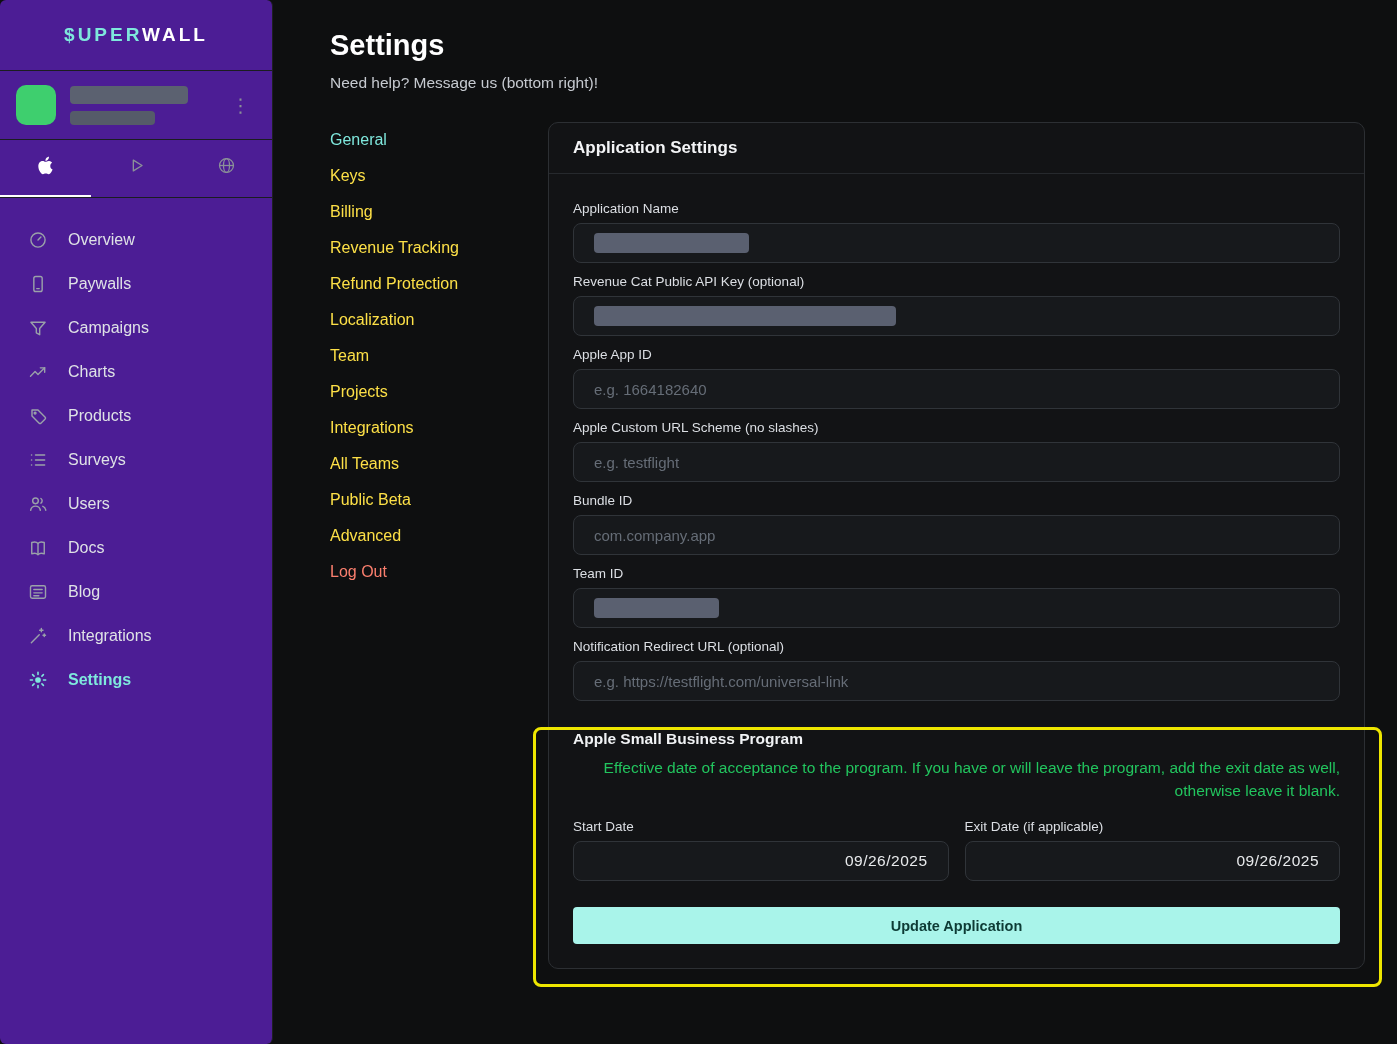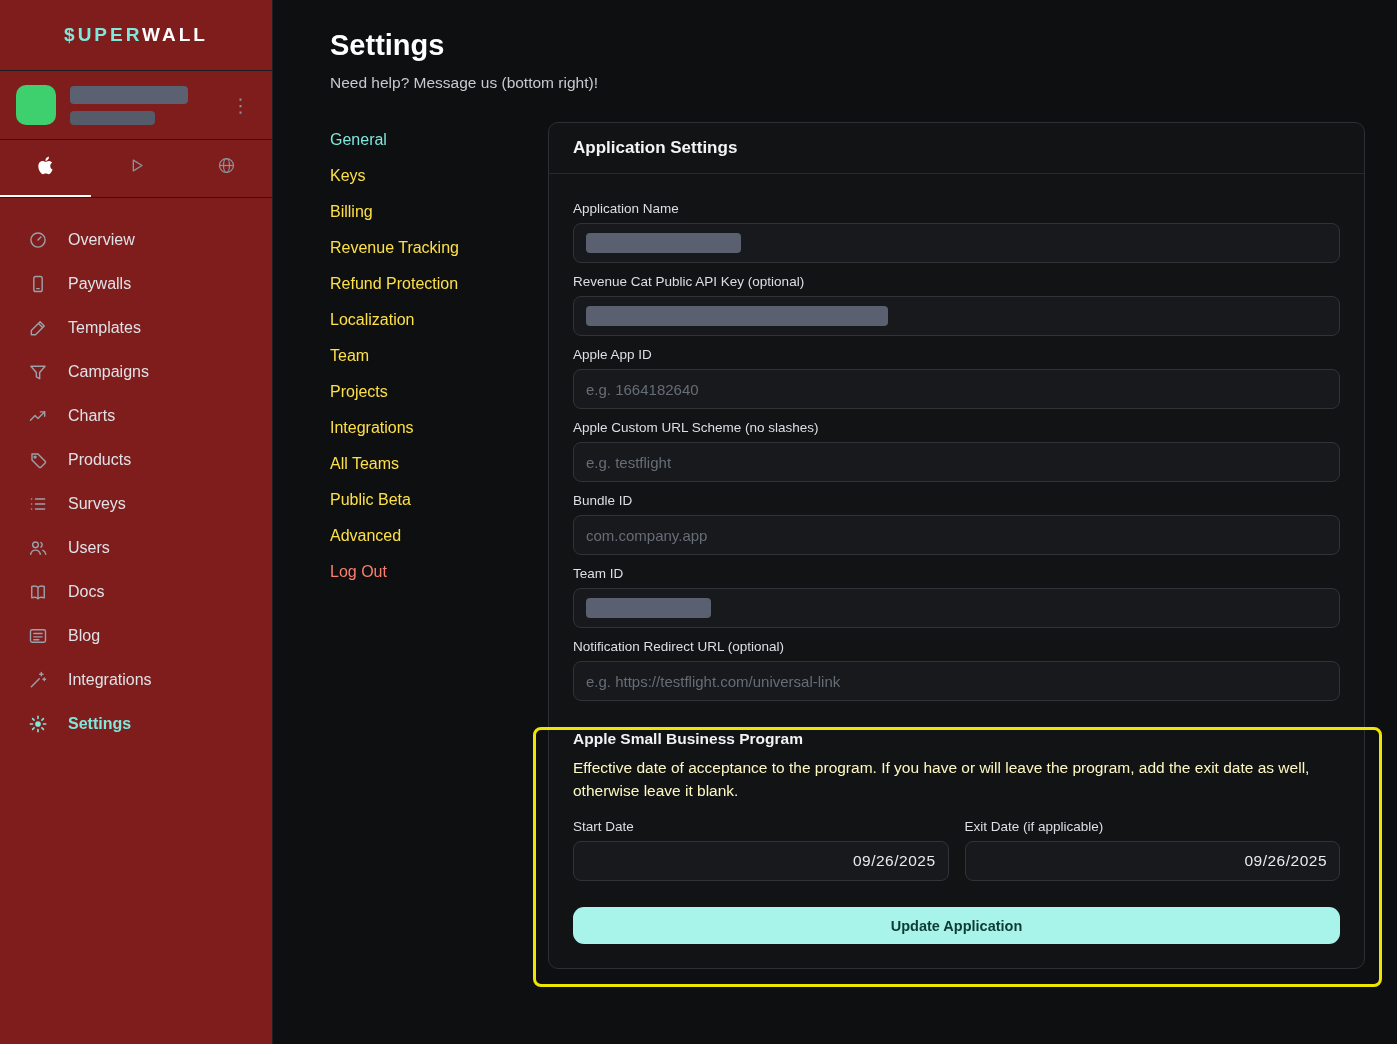--- a/index.html
+++ b/index.html
@@ -1,21 +1,21 @@
 <!DOCTYPE html>
 <html><head>
 <meta charset="utf-8">
 <style>
   * { box-sizing: border-box; margin: 0; padding: 0; }
   html, body { background: #000; }
   body { font-family: "Liberation Sans", sans-serif; }
   .page { position: relative; width: 1397px; height: 1044px; background: #0e0f10; overflow: hidden; color: #e6e8eb; }
 
   
-  .sb { position: absolute; left: 0; top: 0; bottom: 0; width: 273px; background: #7f1d1d; border-right: 1px solid #1d1f22; }
+  .sb { position: absolute; left: 0; top: 0; bottom: 0; width: 273px; background: #4c1d95; border-right: 1px solid #1d1f22; border-radius: 6px; }
   .logo-row { height: 70px; display: flex; align-items: center; justify-content: center; }
   .logo { font-size: 19px; font-weight: 700; letter-spacing: 3px; }
   .logo .lg-a { color: #7ee8dc; }
   .logo .lg-b { color: #ffffff; }
   .appsel { height: 70px; display: flex; align-items: center; gap: 14px; padding: 0 16px; border-top: 1px solid #1b1d20; border-bottom: 1px solid #1b1d20; cursor: pointer; }
   .avatar { width: 40px; height: 40px; border-radius: 10px; background: #3ecf6e; flex: none; }
   .appbars { display: flex; flex-direction: column; gap: 7px; }
   .bar1 { width: 118px; height: 18px; border-radius: 4px; background: #5b6170; }
   .bar2 { width: 85px; height: 14px; border-radius: 4px; background: #555b69; }
   .kebab { margin-left: auto; color: #8a8f97; font-size: 19px; line-height: 1; padding: 4px 6px; }
@@ -40,33 +40,33 @@
   .snav-item { display: block; font-size: 16px; line-height: 36px; color: #fde047; cursor: pointer; }
   .snav-item.active { color: #7fe8dd; }
   .snav-item.logout { color: #fb7f6e; }
 
   .card { flex: 1; background: #121315; border: 1px solid #2c2f33; border-radius: 10px; }
   .card-hd { padding: 15px 24px; border-bottom: 1px solid #26292d; font-size: 17px; font-weight: 700; color: #f3f4f6; }
   .card-bd { padding: 26px 24px 24px; }
 
   .field { margin-bottom: 10px; }
   .flabel { font-size: 13.5px; color: #dcdfe4; margin-bottom: 6px; line-height: 17px; }
-  .finput { width: 100%; height: 40px; background: #17191c; border: 1px solid #303439; border-radius: 8px; padding: 0 12px; color: #e7e9ec; font-size: 15px; font-family: "Liberation Sans", sans-serif; outline: none; }
+  .finput { width: 100%; height: 40px; background: #17191c; border: 1px solid #303439; border-radius: 8px; padding: 0 20px; color: #e7e9ec; font-size: 15px; font-family: "Liberation Sans", sans-serif; outline: none; }
   .finput::placeholder { color: #666d77; }
   .fake-input { display: flex; align-items: center; }
   .pill { height: 20px; border-radius: 4px; background: #5a6070; }
 
   .sbp { margin-top: 28px; }
   .sbp-title { font-size: 15.5px; font-weight: 700; color: #f0f2f4; margin-bottom: 8px; line-height: 19px; }
-  .sbp-desc { font-size: 15.5px; color: #fef9c3; line-height: 23px; margin-bottom: 16px; }
+  .sbp-desc { font-size: 15.5px; color: #22c55e; line-height: 23px; margin-bottom: 16px; text-align: right; }
   .dates { display: flex; gap: 16px; }
   .dates .dcol { flex: 1; }
   .date-input { font-size: 15.5px; color: #e8eaec; letter-spacing: 0.5px; text-align: right; }
 
-  .update-btn { margin-top: 26px; width: 100%; height: 37px; border: none; border-radius: 11px; background: #a9f4ea; color: #0d3b35; font-size: 14.5px; font-weight: 700; font-family: "Liberation Sans", sans-serif; cursor: pointer; }
+  .update-btn { margin-top: 26px; width: 100%; height: 37px; border: none; border-radius: 4px; background: #a9f4ea; color: #0d3b35; font-size: 14.5px; font-weight: 700; font-family: "Liberation Sans", sans-serif; cursor: pointer; }
 
   .highlight { position: absolute; left: 533px; top: 727px; width: 849px; height: 260px; border: 3px solid #eee600; border-radius: 8px; pointer-events: none; z-index: 5; }
 </style>
 </head>
 <body>
 
 <div class="page">
 
   <div class="sb">
     <div class="logo-row">
@@ -119,29 +119,20 @@
         <span>Overview</span>
       </div>
       <div class="nav-item">
         <span class="ic">
             <svg width="20" height="20" viewBox="0 0 24 24" fill="none" stroke="currentColor" stroke-width="1.7" stroke-linecap="round">
               <rect x="7" y="3" width="10" height="18" rx="2.2"></rect>
               <path d="M10.5 17.5h3"></path>
             </svg>
           </span>
         <span>Paywalls</span>
-      </div>
-      <div class="nav-item">
-        <span class="ic">
-            <svg width="20" height="20" viewBox="0 0 24 24" fill="none" stroke="currentColor" stroke-width="1.7" stroke-linejoin="round">
-              <path d="M14.5 4.5l5 5L9 20H4v-5z"></path>
-              <path d="M12.5 6.5l5 5"></path>
-            </svg>
-          </span>
-        <span>Templates</span>
       </div>
       <div class="nav-item">
         <span class="ic">
             <svg width="20" height="20" viewBox="0 0 24 24" fill="none" stroke="currentColor" stroke-width="1.7" stroke-linejoin="round">
               <path d="M3.5 5h17l-6.5 7.5V20l-4-2.2v-5.3z"></path>
             </svg>
           </span>
         <span>Campaigns</span>
       </div>
       <div class="nav-item">

